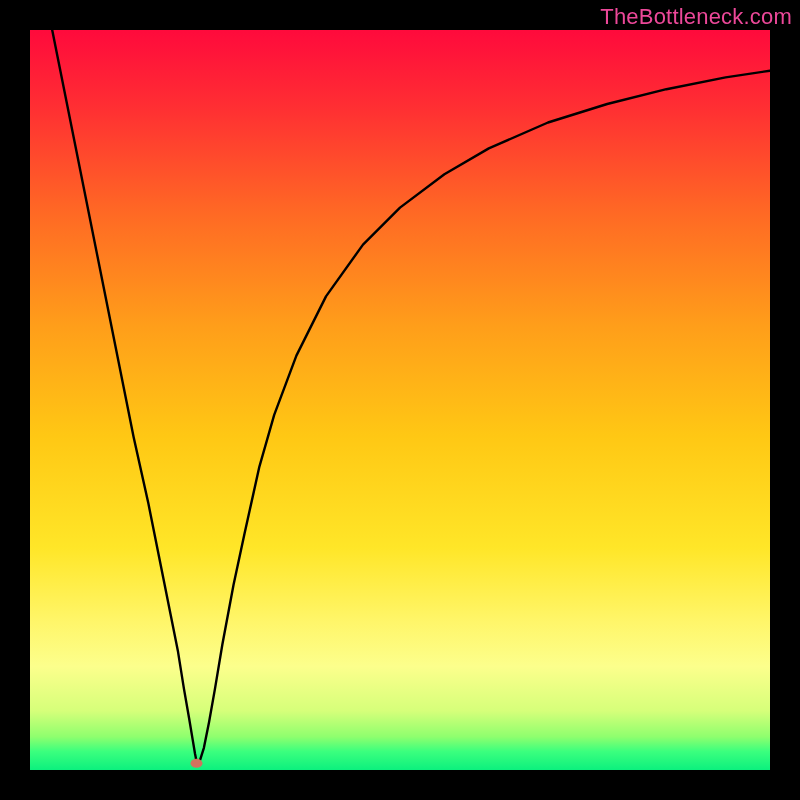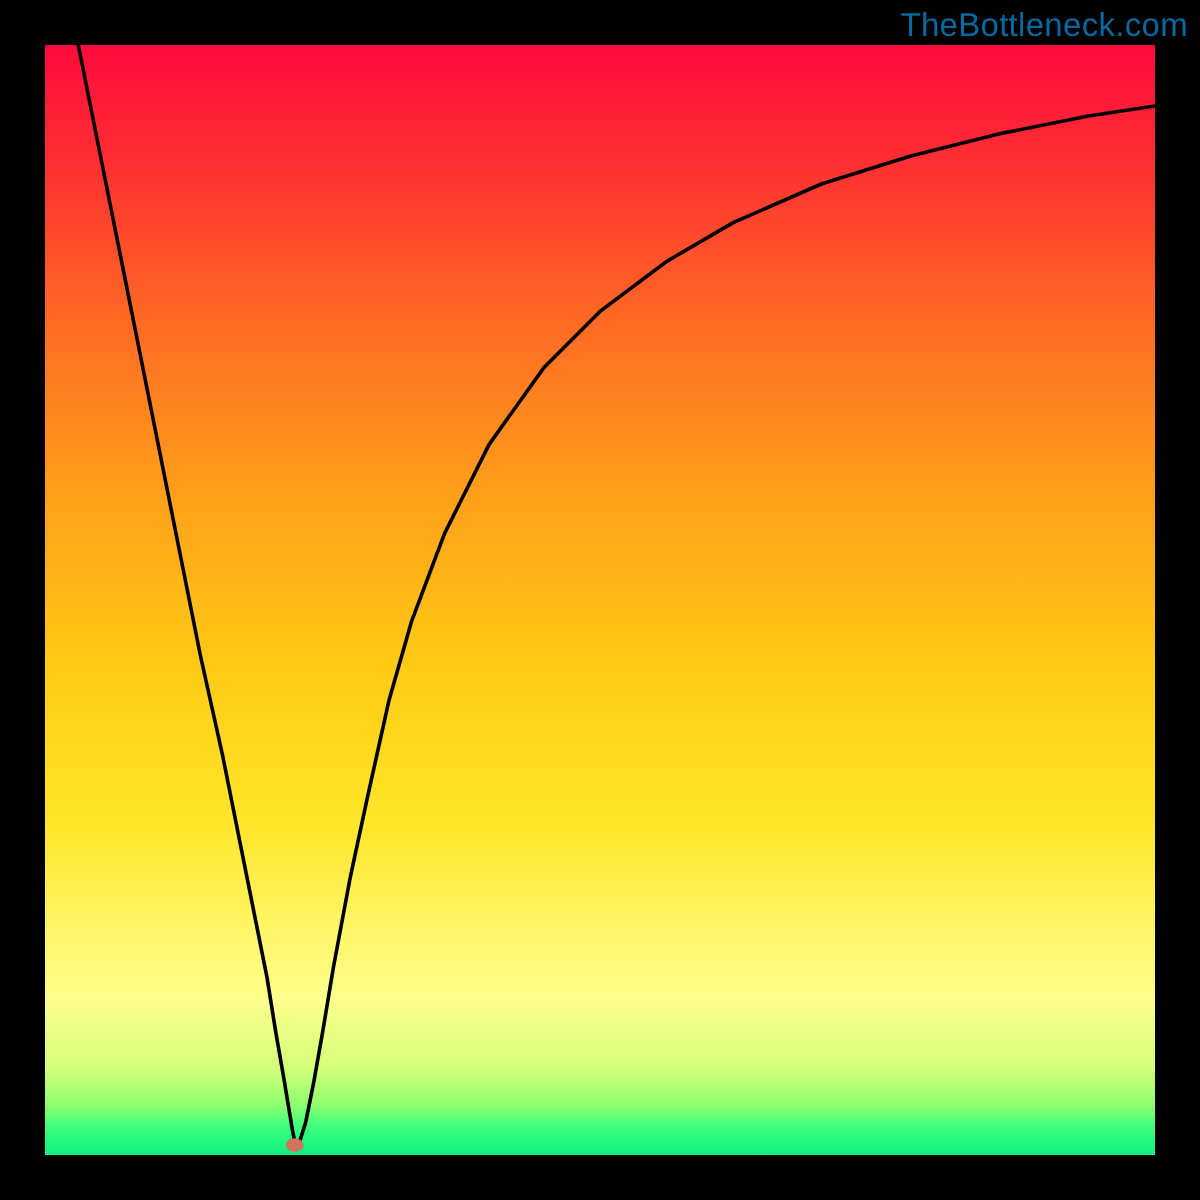--- a/index.html
+++ b/index.html
@@ -23,21 +23,21 @@
     position: absolute;
     left: 0;
     top: 0;
     width: 740px;
     height: 740px;
   }
   .watermark {
     position: absolute;
     top: 4px;
     right: 8px;
-    color: #0369a1;
+    color: #ec4899;
     font-size: 22px;
     font-weight: 500;
     letter-spacing: 0.2px;
     user-select: none;
     z-index: 10;
   }
   svg {
     display: block;
   }
 </style>

